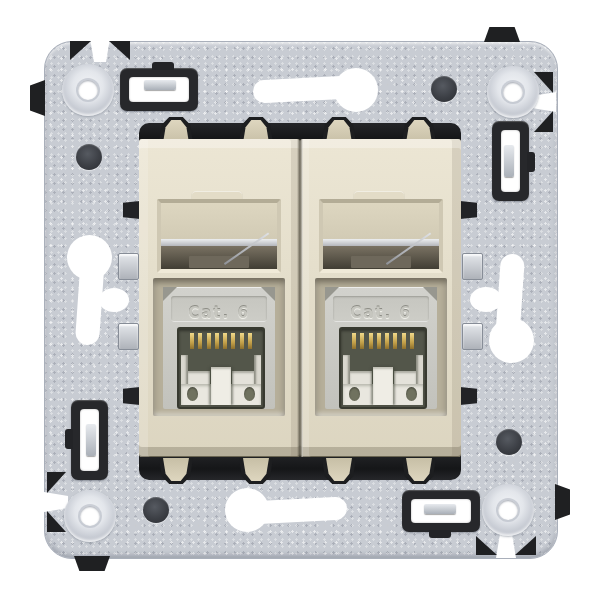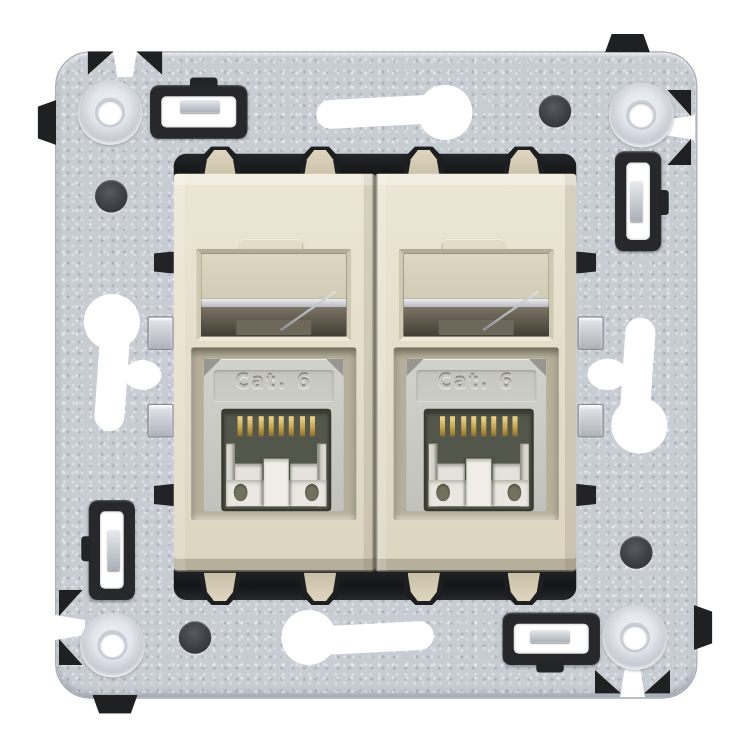--- a/index.html
+++ b/index.html
@@ -94,21 +94,21 @@
     box-shadow:inset 0 4px 6px rgba(55,50,38,.55), inset 0 -3px 4px rgba(255,255,255,.45);}
   .jackpanel{position:absolute;left:10px;top:9px;width:112px;height:122px;
     background:linear-gradient(180deg,#d2d2cd,#c2c2bc);border-radius:2px;
     box-shadow:inset 0 1px 0 rgba(255,255,255,.6);}
   .chamf{position:absolute;width:14px;height:14px;background:#97978f;top:0;}
   .chamf.l{left:0;clip-path:polygon(0 0,100% 0,0 100%);}
   .chamf.r{right:0;clip-path:polygon(0 0,100% 0,100% 100%);}
   .catband{position:absolute;left:8px;right:8px;top:9px;height:26px;border-radius:3px;
     background:linear-gradient(180deg,#c6c6c0,#cdcdc7);
     box-shadow:inset 0 1px 2px rgba(120,120,112,.55), inset 0 -1px 0 rgba(255,255,255,.55);
-    display:flex;align-items:flex-start;justify-content:center;}
+    display:flex;align-items:flex-end;justify-content:center;}
   .cattext{font-size:15px;font-weight:600;letter-spacing:2px;color:#c6c6bf;
     text-shadow:0 -1px 0 #8d8d86,0 1px 1px #f4f4ee;}
   .socket{position:absolute;left:14px;top:40px;width:84px;height:78px;background:#53564a;
     border:2px solid #383a30;border-radius:3px;box-shadow:inset 0 2px 3px rgba(0,0,0,.4);}
   .pins{position:absolute;left:11px;top:4px;width:62px;height:16px;display:flex;justify-content:space-between;}
   .pin{width:4px;height:16px;background:linear-gradient(180deg,#f0d98a,#c3a049 60%,#8d6f2c);}
   .wall{position:absolute;top:26px;bottom:2px;width:7px;background:#d9d7ce;}
   .wall.l{left:2px;box-shadow:inset -2px 0 2px rgba(70,72,60,.5);}
   .wall.r{right:2px;box-shadow:inset 2px 0 2px rgba(70,72,60,.5);}
   .shoulder{position:absolute;top:42px;height:15px;width:22px;background:#e4e2da;box-shadow:inset 0 2px 2px rgba(90,92,80,.4);}

